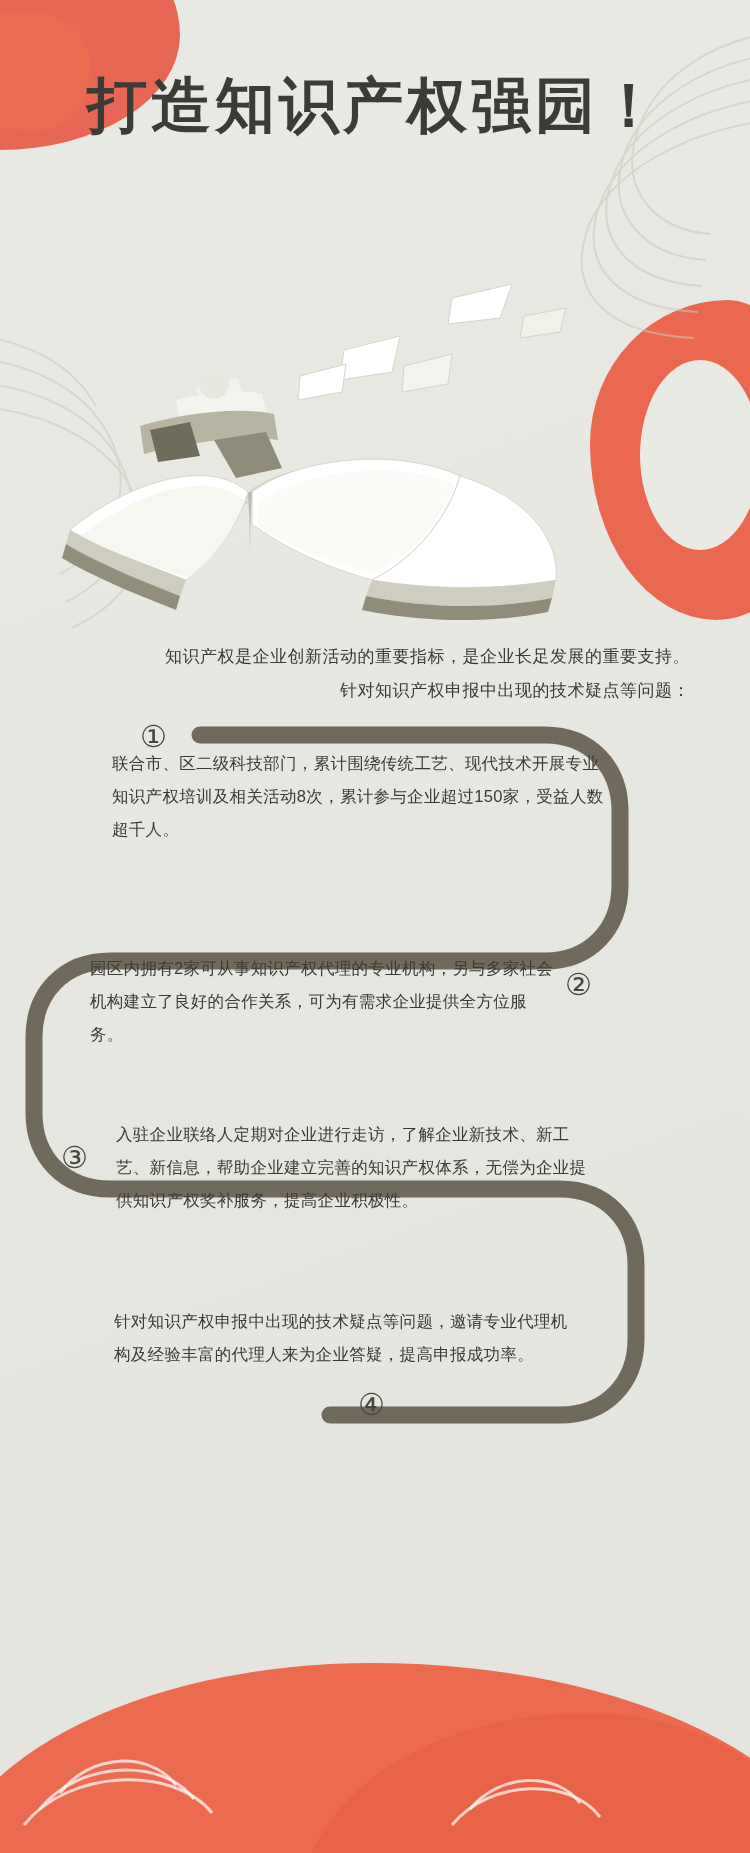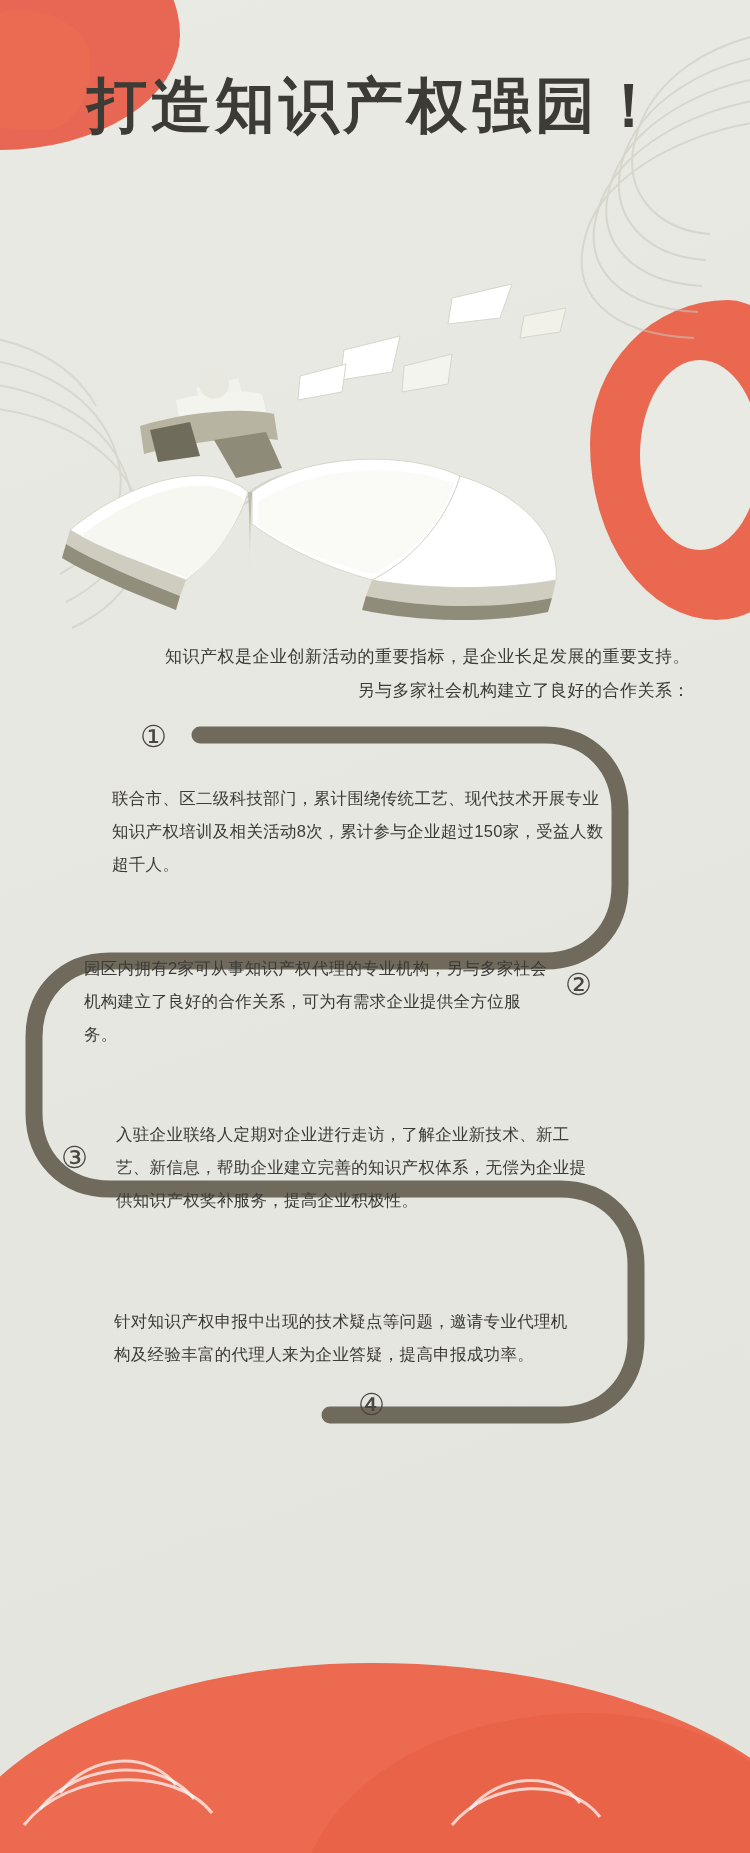--- a/index.html
+++ b/index.html
@@ -170,22 +170,22 @@
 
   
   .blk {
     position: absolute;
     z-index: 7;
     color: #3c3a34;
     font-size: 16.5px;
     line-height: 2.0;
     letter-spacing: .3px;
   }
-  .blk-1 { left: 112px; top: 782px;  width: 500px; }
-  .blk-2 { left: 84px;  top: 952px;  width: 470px; }
+  .blk-1 { left: 112px; top: 747px;  width: 500px; }
+  .blk-2 { left: 90px;  top: 952px;  width: 470px; }
   .blk-3 { left: 116px; top: 1118px; width: 480px; }
   .blk-4 { left: 88px;  top: 1305px; width: 470px; margin-left: 26px; }
 </style>
 </head>
 <body>
 
 <div class="poster">
 
   <div class="blob-top-left"></div>
   <div class="blob-top-left-2"></div>
@@ -251,21 +251,21 @@
 
     <path d="M372,300 C420,276 450,232 460,196 C520,214 560,254 556,300 C500,310 432,310 372,300 Z" fill="#ffffff" stroke="#d8d7cc" stroke-width="1"></path>
     <path d="M372,300 C432,310 500,310 556,300 L552,318 C492,330 424,328 366,316 Z" fill="#cfcdc0"></path>
     <path d="M366,316 C424,328 492,330 552,318 L548,332 C490,344 420,342 362,330 Z" fill="#8f8c7a"></path>
 
     <path d="M248,212 C250,246 250,272 250,290 C250,272 250,244 252,212 Z" fill="#bdbbae"></path>
   </svg>
 
   <div class="intro">
     <div>知识产权是企业创新活动的重要指标，是企业长足发展的重要支持。</div>
-    <div>另与多家社会机构建立了良好的合作关系：</div>
+    <div>针对知识产权申报中出现的技术疑点等问题：</div>
   </div>
 
   <svg class="snake" viewBox="0 0 750 730">
     <path d="M200,20
              L545,20
              C590,20 620,52 620,96
              L620,170
              C620,214 590,246 545,246
              L110,246
              C64,246 34,278 34,322

